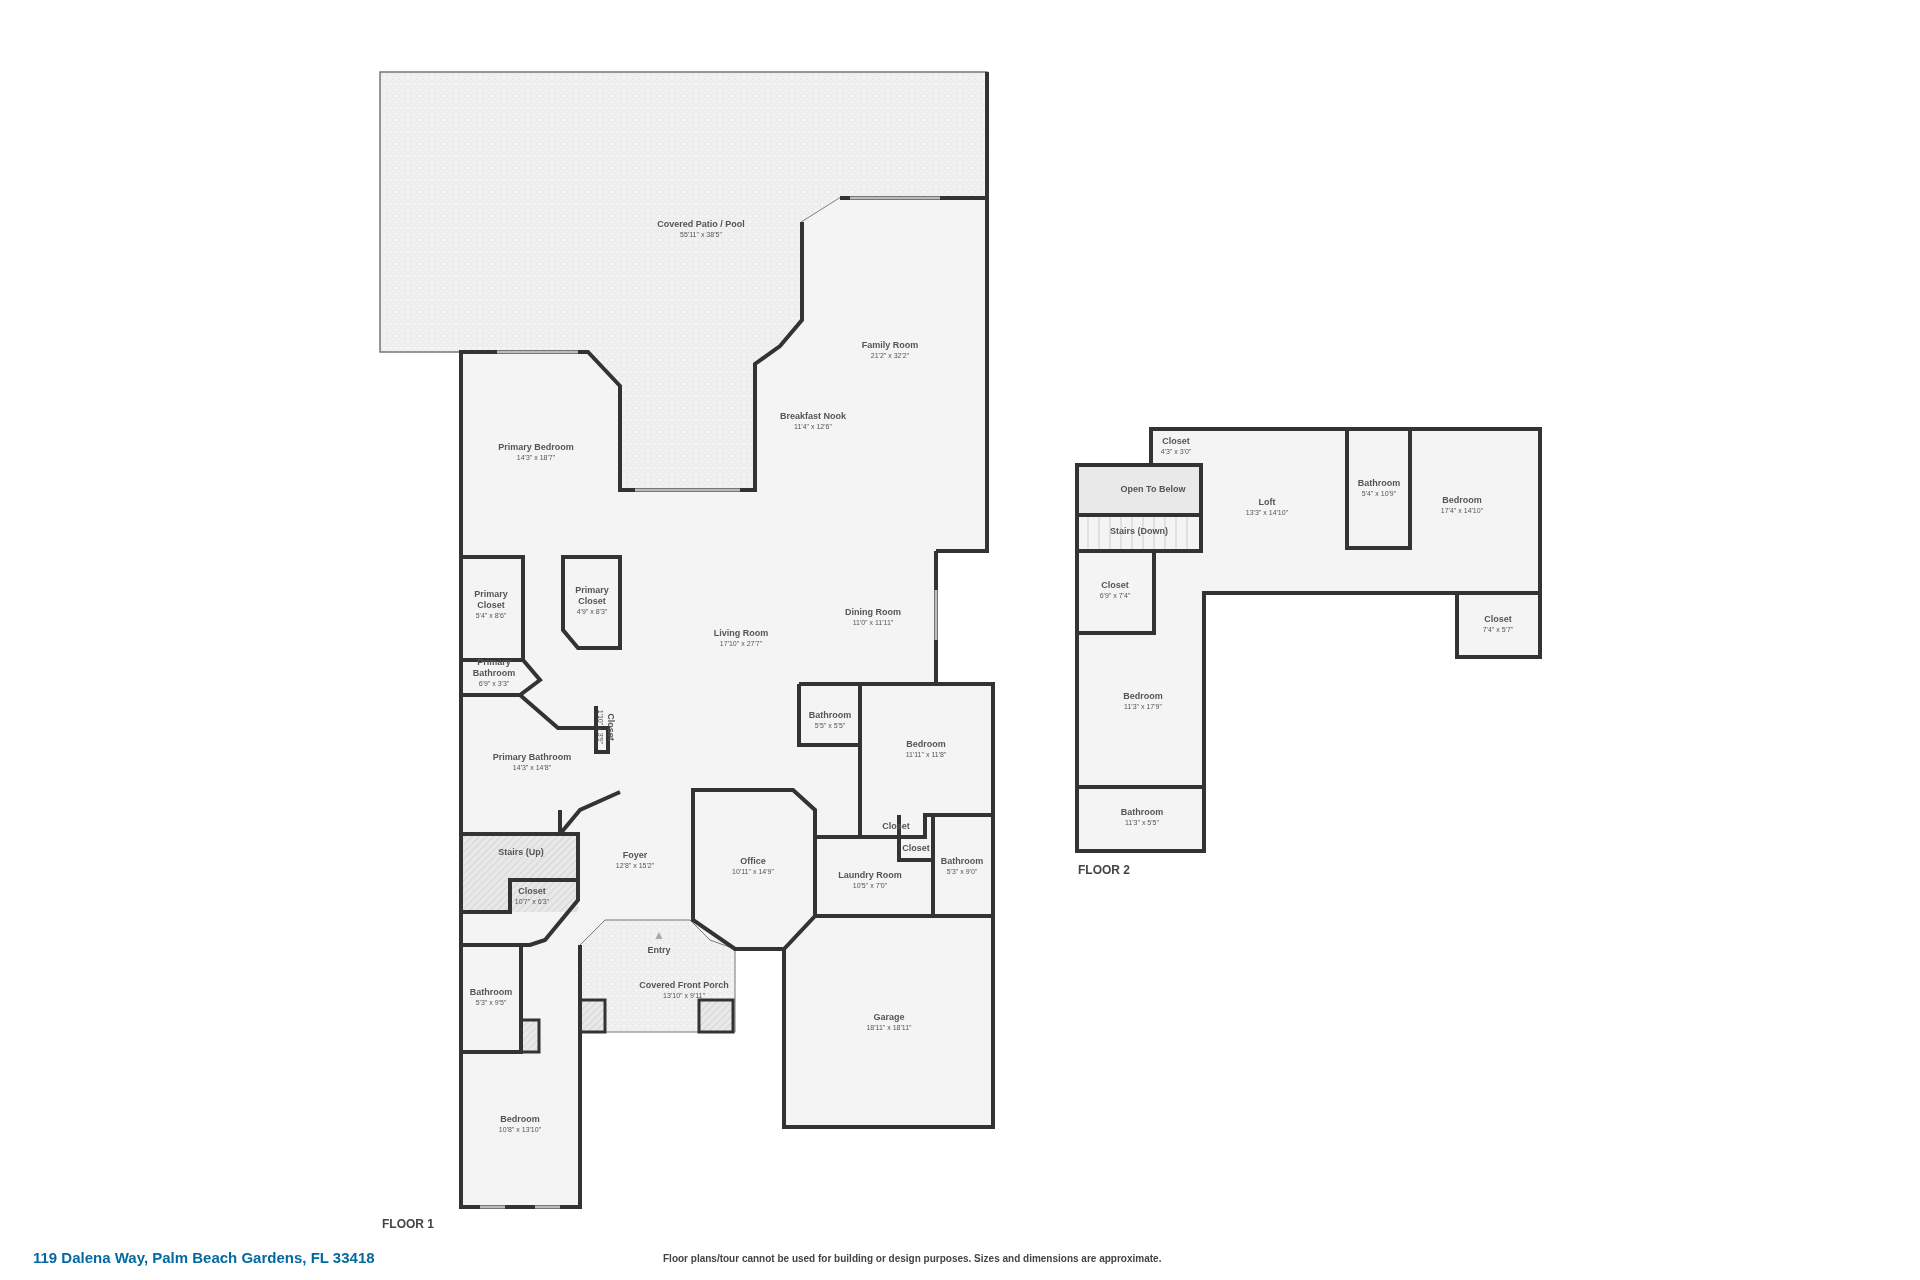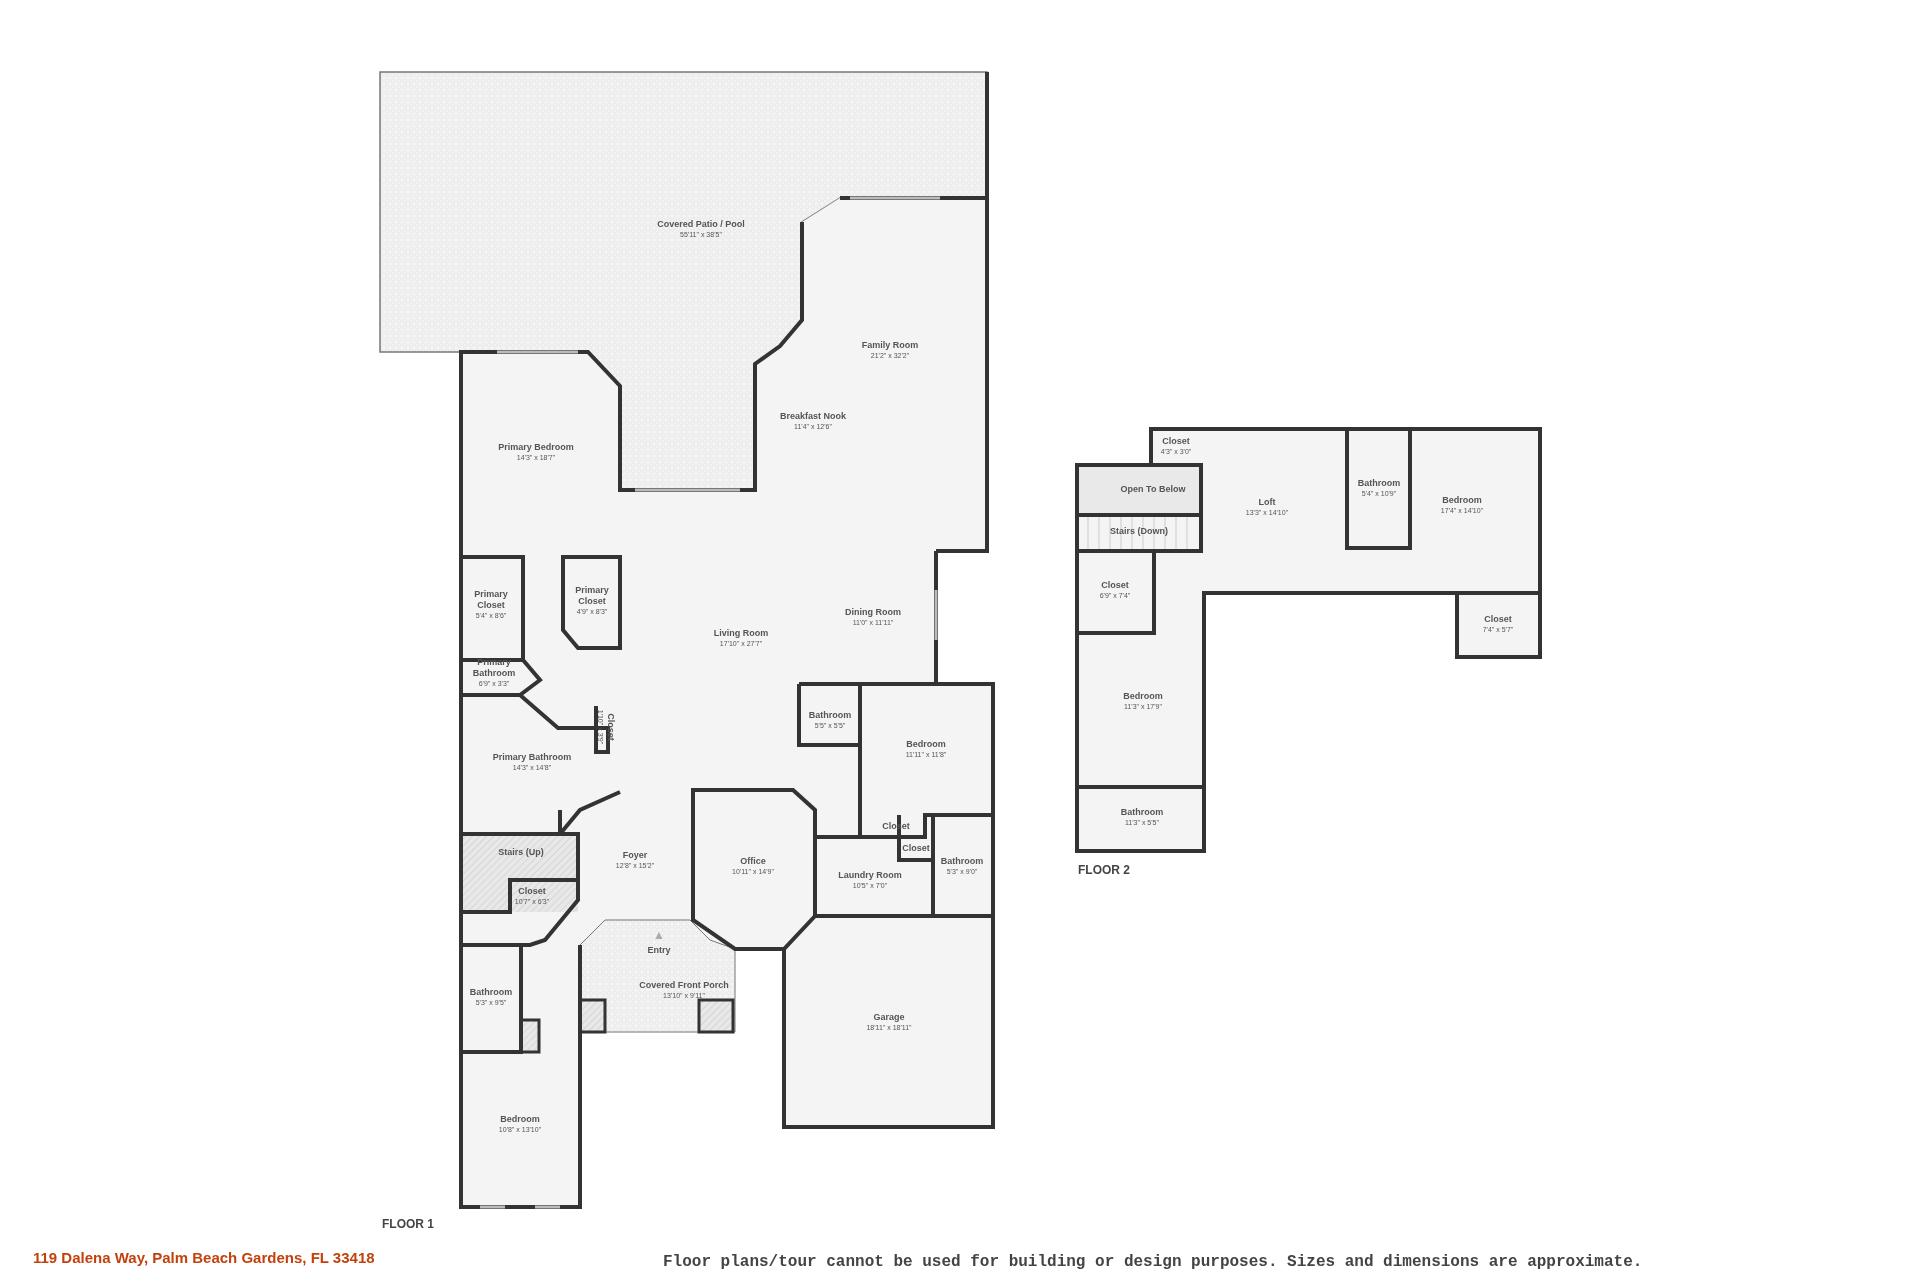--- a/index.html
+++ b/index.html
@@ -1,22 +1,22 @@
 <!DOCTYPE html>
 <html><head>
 <meta charset="utf-8">
 <style>
   html, body { margin:0; padding:0; background:#ffffff; }
   body { width:1920px; height:1280px; position:relative; overflow:hidden; font-family:"Liberation Sans", sans-serif; }
   #plan { position:absolute; left:0; top:0; width:1920px; height:1280px; }
   .lbl { position:absolute; transform:translate(-50%,-50%); text-align:center; color:#555; font-weight:bold; font-size:9px; line-height:11px; white-space:nowrap; }
   .lbl .dim { display:block; font-weight:normal; font-size:7px; line-height:9px; color:#555; }
   .floor-label { position:absolute; font-weight:bold; color:#444; font-size:12px; }
-  .footer-addr { position:absolute; left:33px; top:1249px; font-weight:bold; font-size:15px; color:#c2410c; }
-  .footer-disc { position:absolute; left:663px; top:1253px; font-weight:bold; font-size:16px; color:#444;font-family:Liberation Mono, monospace; }
+  .footer-addr { position:absolute; left:33px; top:1249px; font-weight:bold; font-size:15px; color:#0369a1; }
+  .footer-disc { position:absolute; left:663px; top:1253px; font-weight:bold; font-size:10px; color:#444; }
 </style>
 </head>
 <body>
 
 <svg id="plan" width="1920" height="1280" viewBox="0 0 1920 1280" xmlns="http://www.w3.org/2000/svg">
   <defs>
     <pattern id="dots" width="6" height="6" patternUnits="userSpaceOnUse">
       <rect width="6" height="6" fill="#f3f3f3"></rect>
       <circle cx="3" cy="3" r="2" fill="none" stroke="#e4e4e4" stroke-width="0.8"></circle>
     </pattern>

